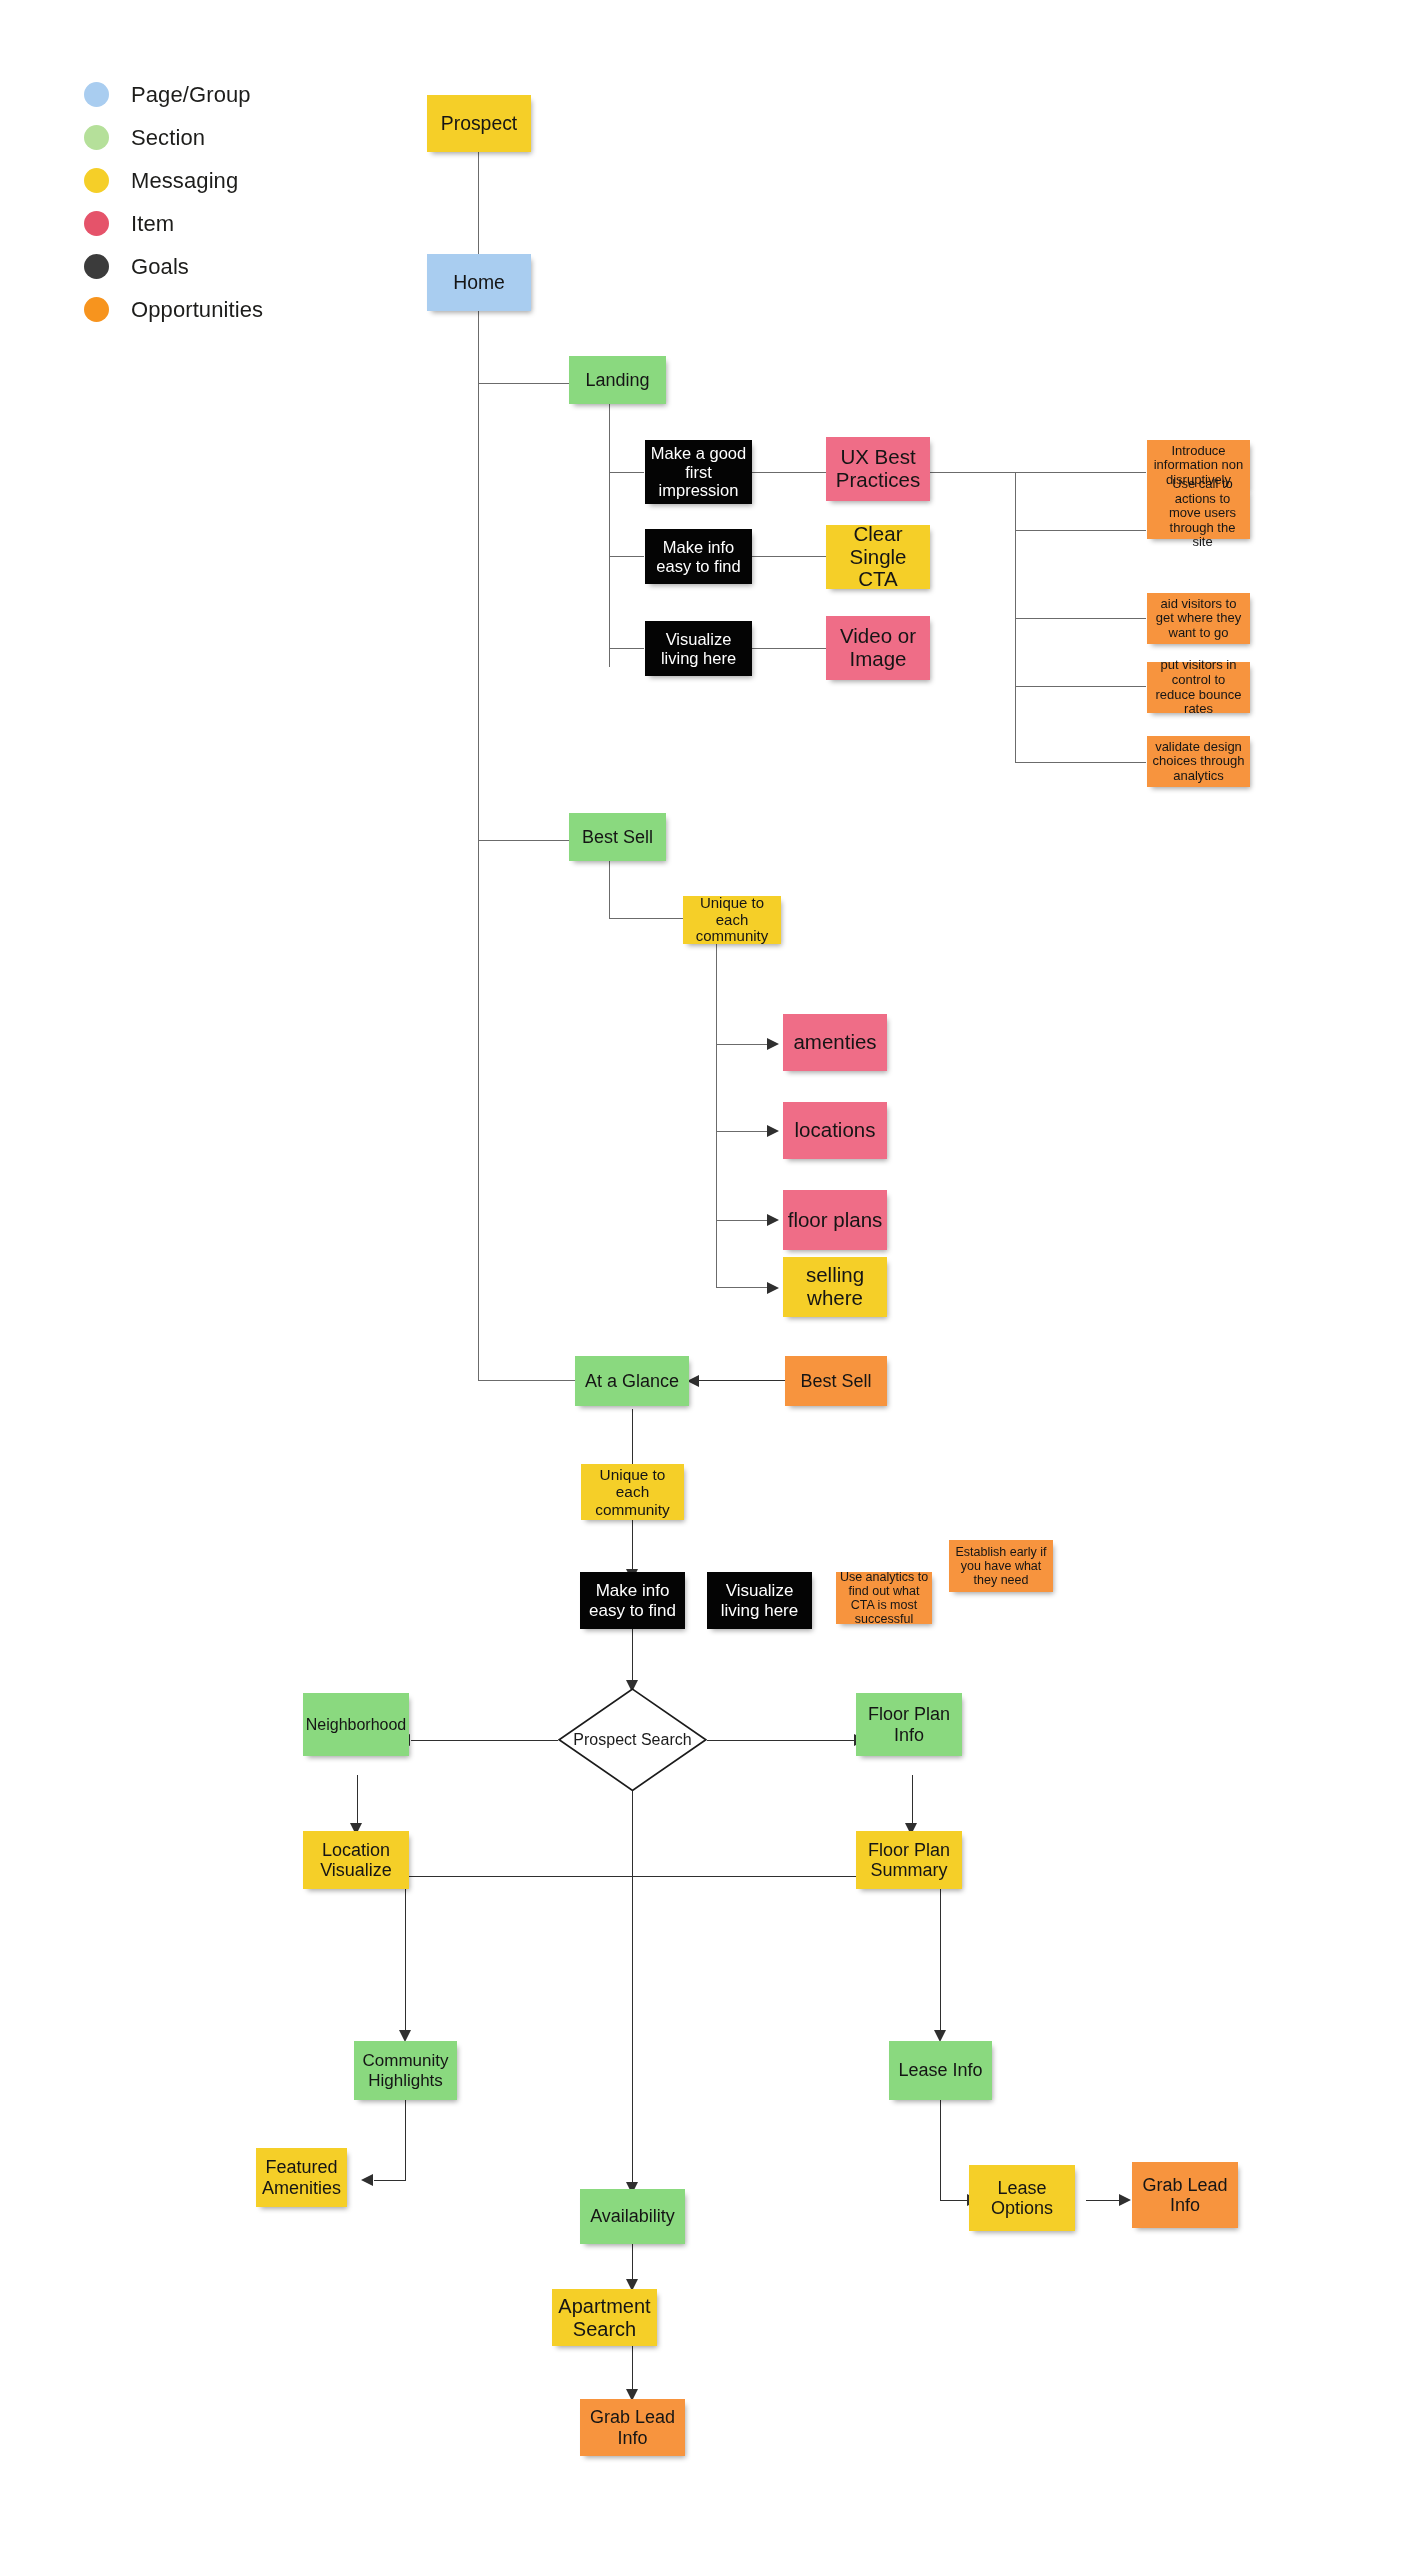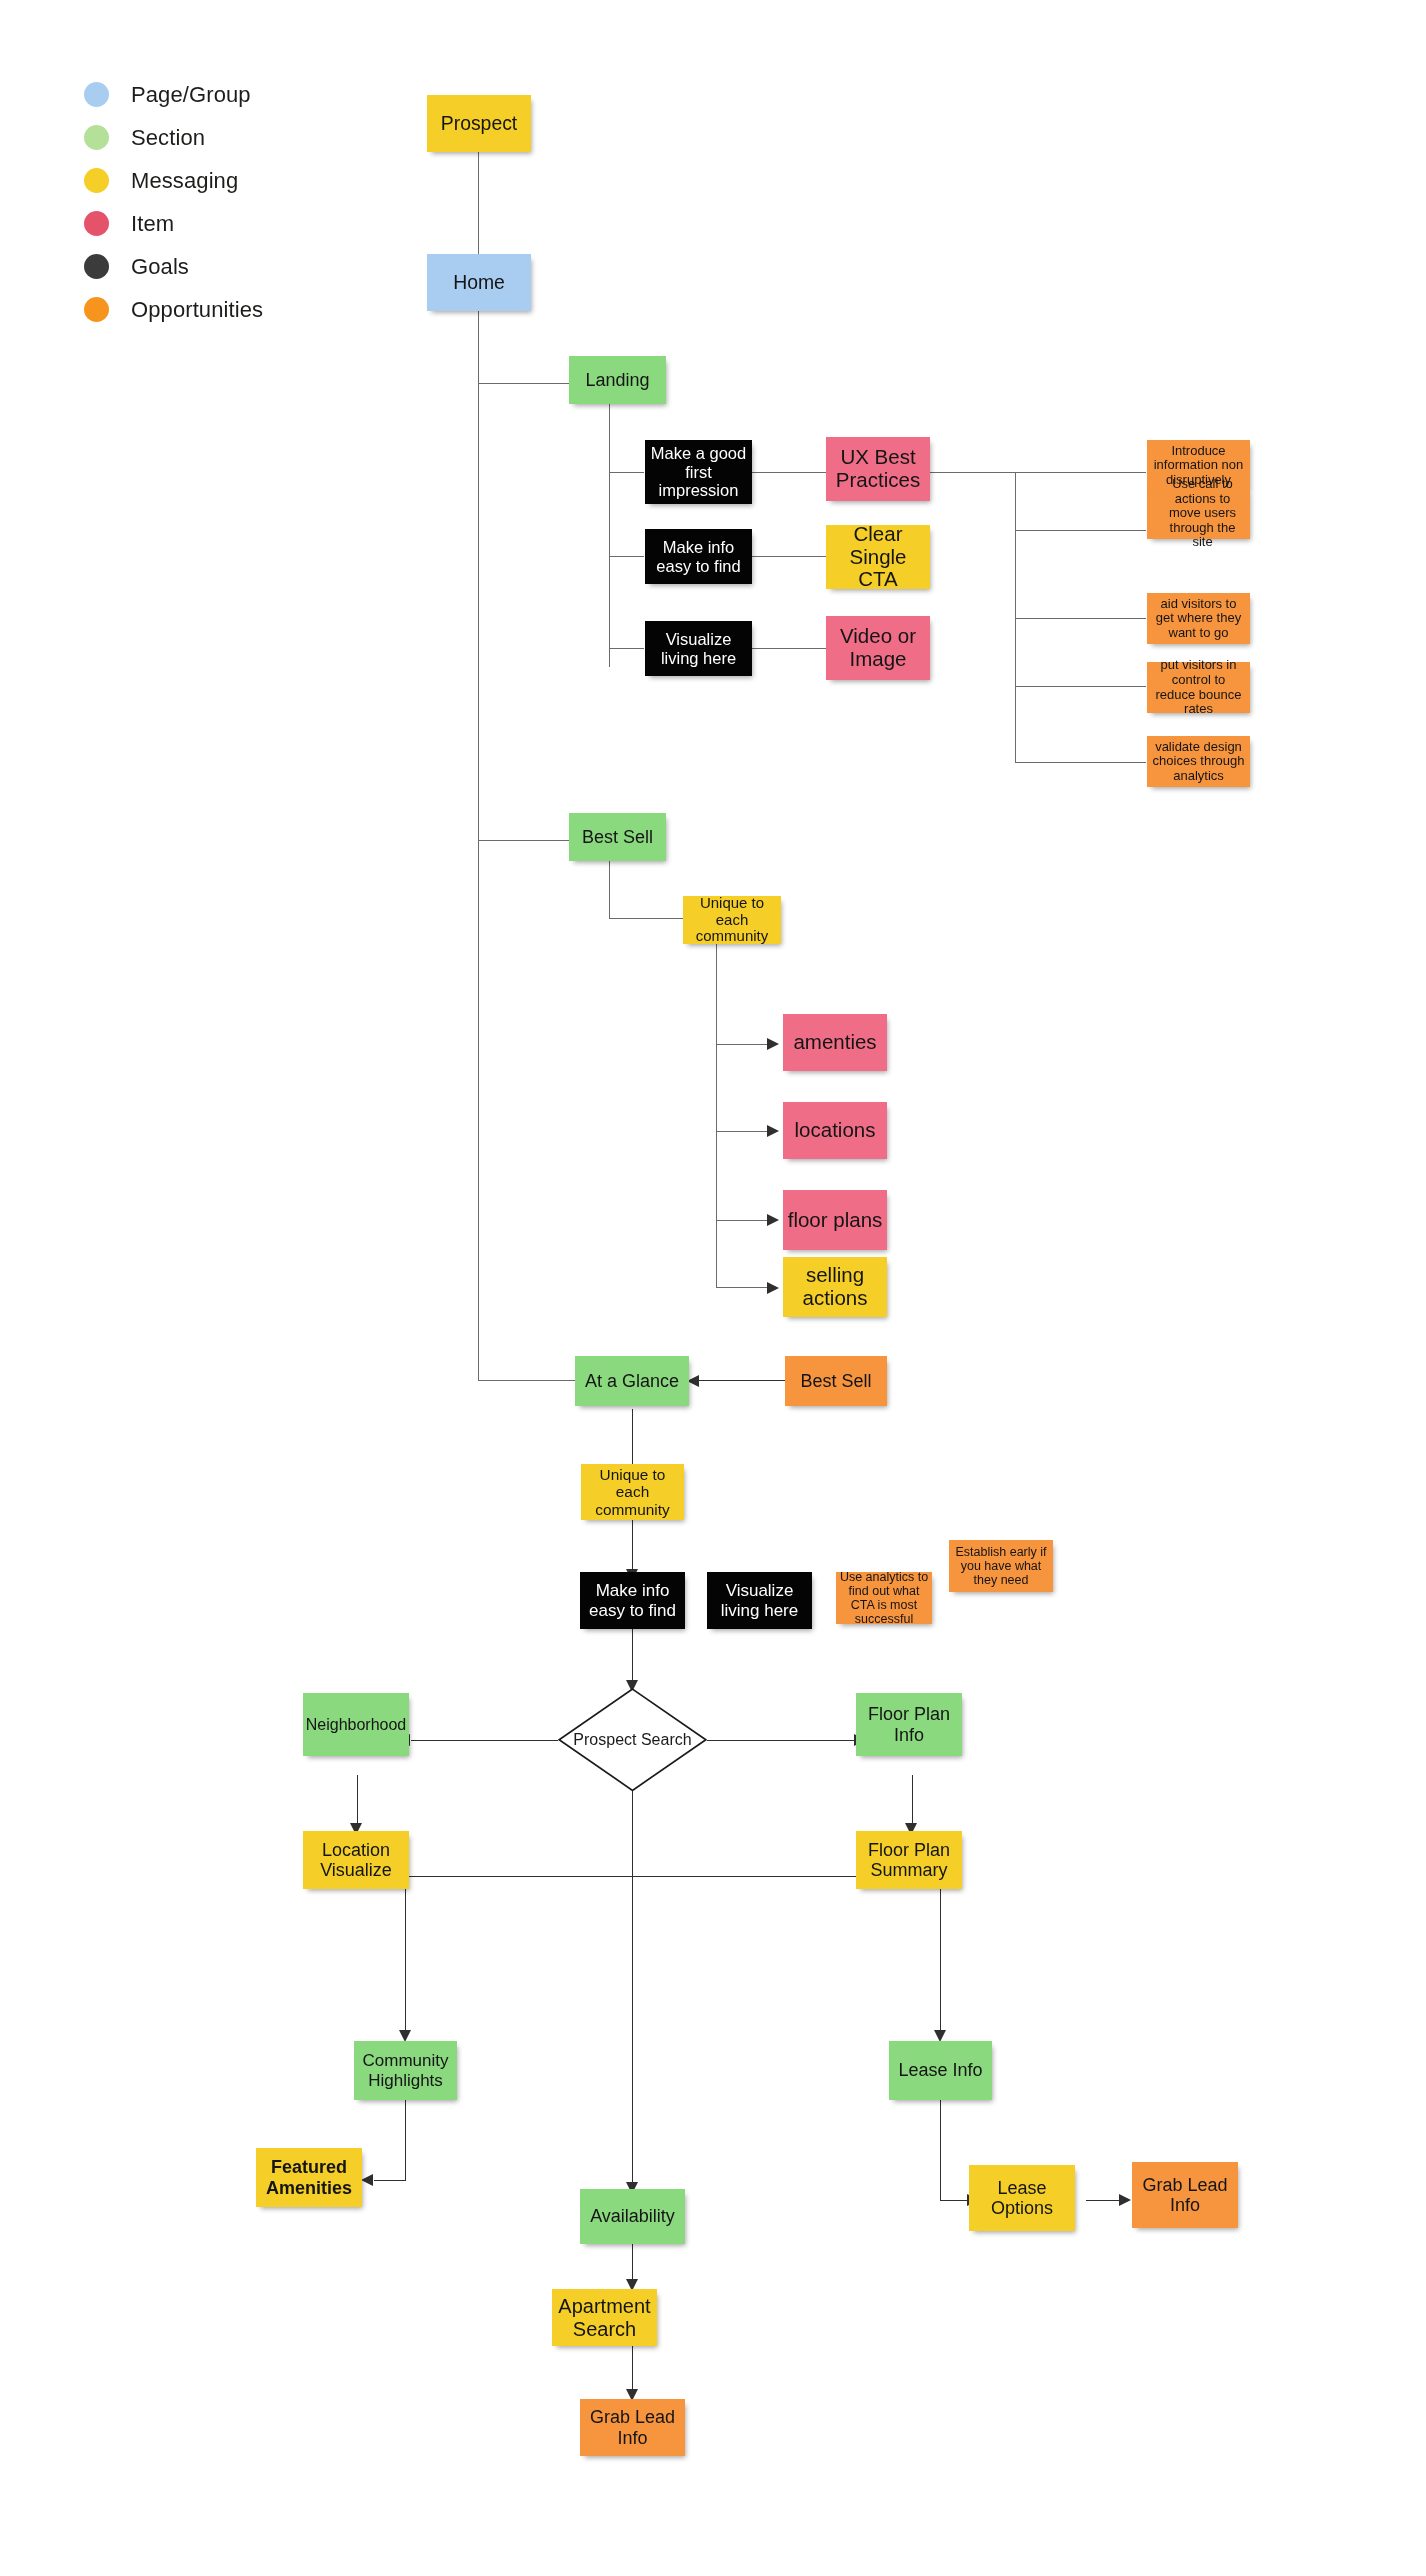--- a/index.html
+++ b/index.html
@@ -309,21 +309,21 @@
 
   <div class="node t-item" style="left:783px; top:1102px; width:104px; height:57px; font-size:20.5px;">
     <span>locations</span>
   </div>
 
   <div class="node t-item" style="left:783px; top:1190px; width:104px; height:60px; font-size:20.5px;">
     <span>floor plans</span>
   </div>
 
   <div class="node t-messaging" style="left:783px; top:1257px; width:104px; height:60px; font-size:20.5px;">
-    <span>selling actions</span>
+    <span>selling where</span>
   </div>
 
   <div class="node t-section" style="left:575px; top:1356px; width:114px; height:50px; font-size:18px;">
     <span>At a Glance</span>
   </div>
 
   <div class="node t-opp" style="left:785px; top:1356px; width:102px; height:50px; font-size:18px;">
     <span>Best Sell</span>
   </div>
 
@@ -367,21 +367,21 @@
   </div>
 
   <div class="node t-messaging" style="left:856px; top:1831px; width:106px; height:58px; font-size:18px;">
     <span>Floor Plan Summary</span>
   </div>
 
   <div class="node t-section" style="left:354px; top:2041px; width:103px; height:59px; font-size:17px;">
     <span>Community Highlights</span>
   </div>
 
-  <div class="node t-messaging" style="left:256px; top:2148px; width:106px; height:59px; font-size:18px;font-weight:bold;">
+  <div class="node t-messaging" style="left:256px; top:2148px; width:91px; height:59px; font-size:18px;">
     <span>Featured Amenities</span>
   </div>
 
   <div class="node t-section" style="left:580px; top:2189px; width:105px; height:55px; font-size:18px;">
     <span>Availability</span>
   </div>
 
   <div class="node t-messaging" style="left:552px; top:2289px; width:105px; height:57px; font-size:20px;">
     <span>Apartment Search</span>
   </div>

